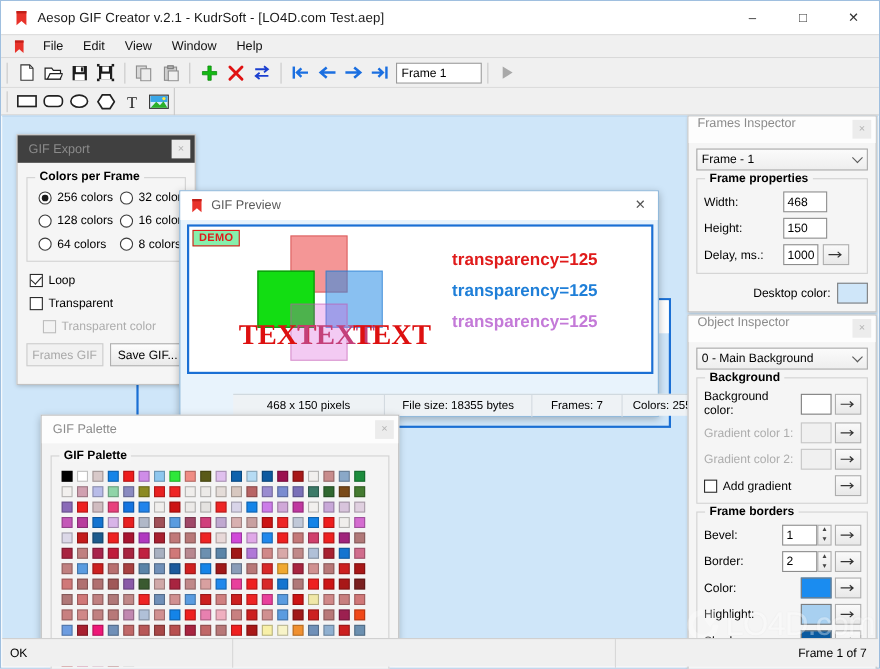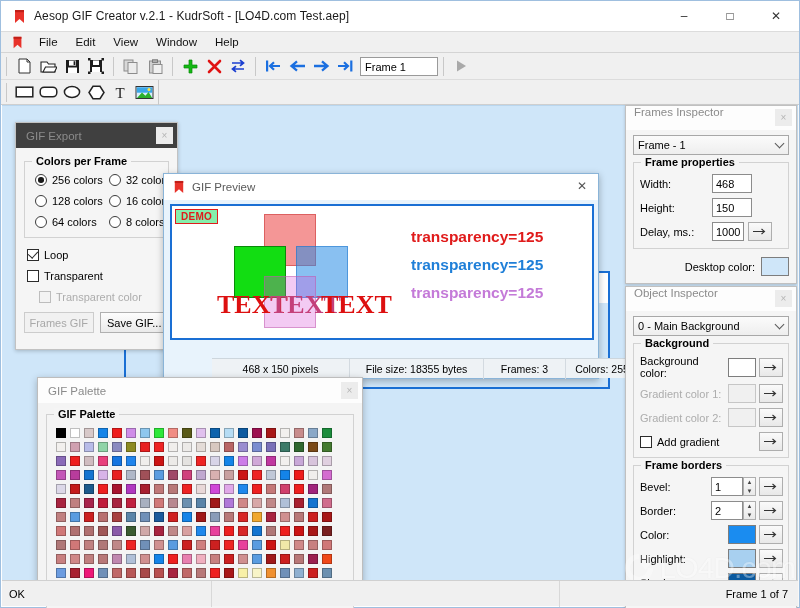--- a/index.html
+++ b/index.html
@@ -399,21 +399,21 @@
         <div class="ttext" style="left:149px; top:84px; color:#dd1010;">TEXT</div>
 
         <div class="trans" style="left:239px; top:22px; color:#e01b1b;">transparency=125</div>
         <div class="trans" style="left:239px; top:50px; color:#1f7fd8;">transparency=125</div>
         <div class="trans" style="left:239px; top:78px; color:#c47ad8;">transparency=125</div>
       </div>
 
       <div class="statusrow" style="position:absolute; left:0; bottom:0; width:434px;margin-left:48px;">
         <div style="width:138px;">468 x 150 pixels</div>
         <div style="width:134px;">File size: 18355 bytes</div>
-        <div style="width:82px;">Frames: 3</div>
+        <div style="width:82px;">Frames: 7</div>
         <div style="width:72px;border-right:none;text-align:center;">Colors: 255</div>
         <div style="flex:1;border-right:none;justify-content:flex-end;padding-right:3px;color:#999;font-size:9px;">⁞⁞</div>
       </div>
     </div>
 
     <div class="palwin" style="left:35px; top:271px; width:326px; height:220px;">
       <div class="panel-hd" style="background:#fdfdfd;">
         <span>GIF Palette</span>
         <div class="panel-x">×</div>
       </div>

